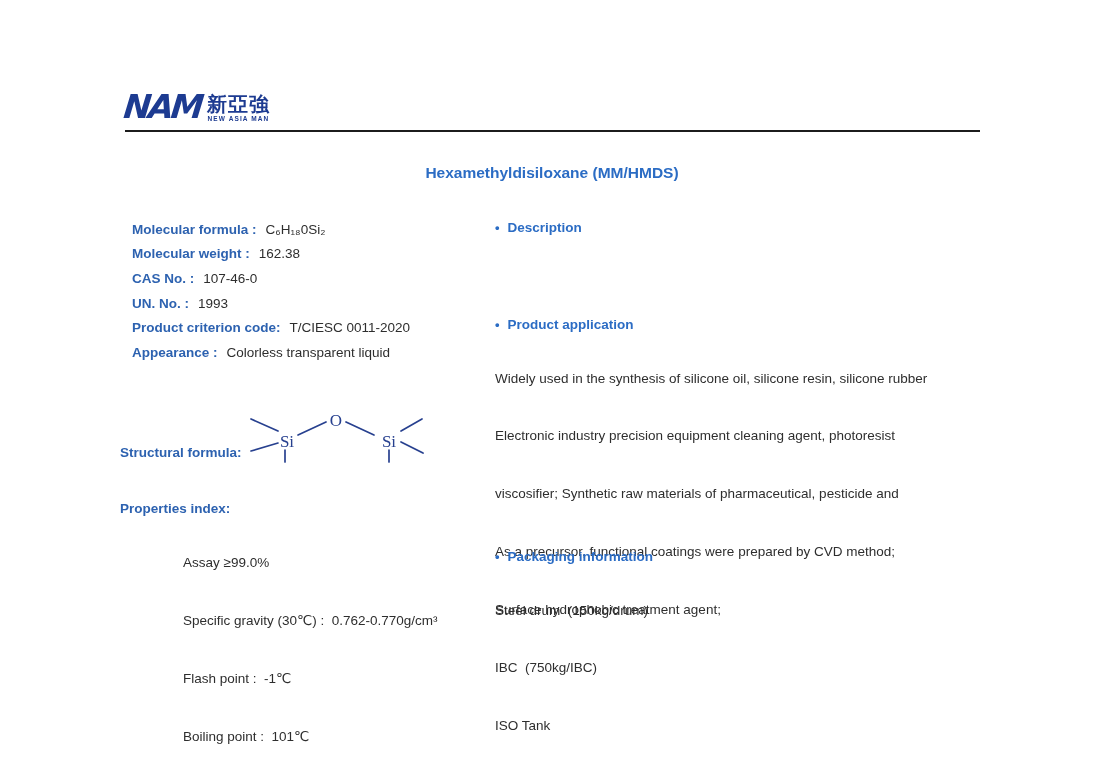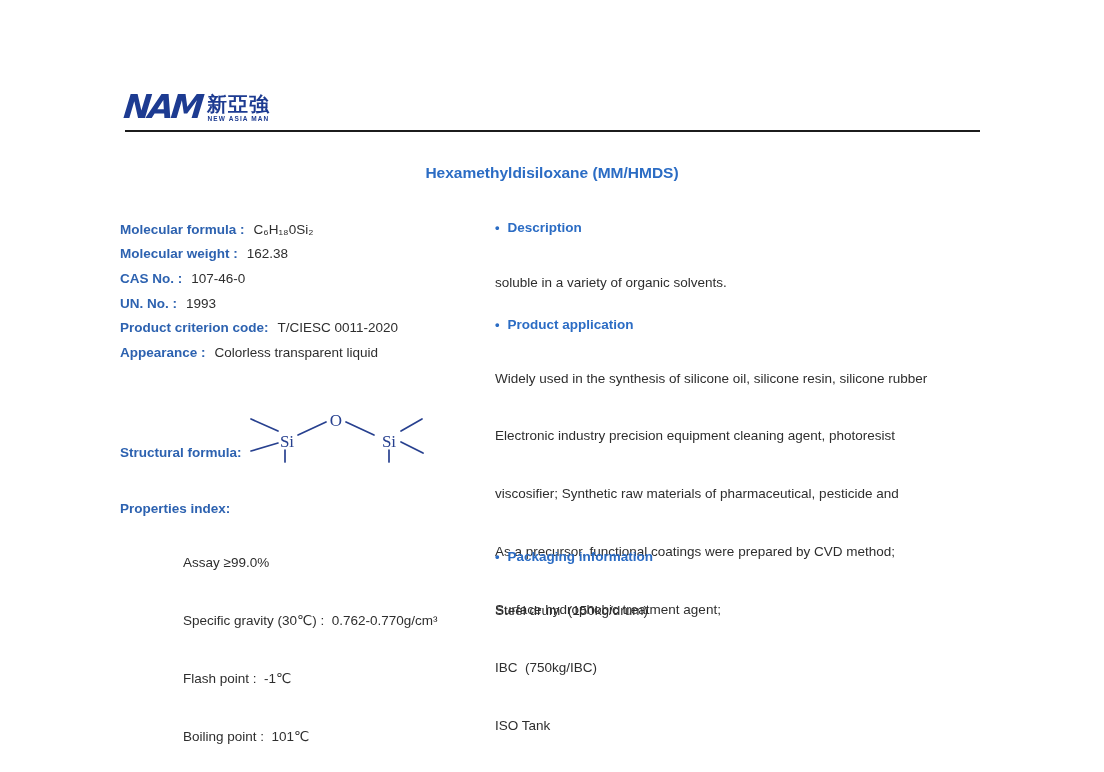--- a/index.html
+++ b/index.html
@@ -13,21 +13,21 @@
   .logo-right{display:flex;flex-direction:column;margin-top:2px;align-items:center;}
   .logo-cjk{font-size:20px;line-height:21px;font-weight:bold;color:#1d3b91;letter-spacing:1px;}
   .logo-sub{font-size:6.5px;line-height:7px;font-weight:bold;color:#1d3b91;letter-spacing:1.1px;}
   .rule{position:absolute;left:125px;top:130px;width:855px;height:2px;background:#1c1c1c;}
 
   
   .title{position:absolute;left:0;top:164px;width:1104px;text-align:center;
          font-size:15.5px;font-weight:600;color:#2b6cc4;}
 
   
-  .fields{position:absolute;left:120px;top:217px;text-align:center;}
+  .fields{position:absolute;left:132px;top:217px;text-align:center;}
   .frow{height:24.6px;display:flex;align-items:center;white-space:pre;font-size:13.5px;}
   .flabel{color:#2d62b0;font-weight:600;}
   .fvalue{color:#2e2e2e;margin-left:9px;}
 
   
   .struct-label{position:absolute;left:120px;top:445px;font-size:13.5px;font-weight:600;color:#2d62b0;}
   .struct-svg{position:absolute;left:243px;top:398px;}
   .struct-svg line{stroke:#27408f;stroke-width:1.7;stroke-linecap:round;}
   .struct-svg text{fill:#27408f;font-family:"Liberation Serif","DejaVu Serif",serif;font-size:17px;}
 
@@ -112,21 +112,20 @@
     <div>Boiling point :  101℃</div>
     
     
   </div>
 
   <div class="sec-header hdr-desc">
     <span class="sec-bullet">•</span>
     <span>Description</span>
   </div>
   <div class="sec-body body-desc">
-    <div>soluble in a variety of organic solvents.</div>
   </div>
 
   <div class="sec-header hdr-app">
     <span class="sec-bullet">•</span>
     <span>Product application</span>
   </div>
   <div class="sec-body body-app">
     <div>Widely used in the synthesis of silicone oil, silicone resin, silicone rubber</div>
     <div>Electronic industry precision equipment cleaning agent, photoresist</div>
     <div>viscosifier; Synthetic raw materials of pharmaceutical, pesticide and</div>

